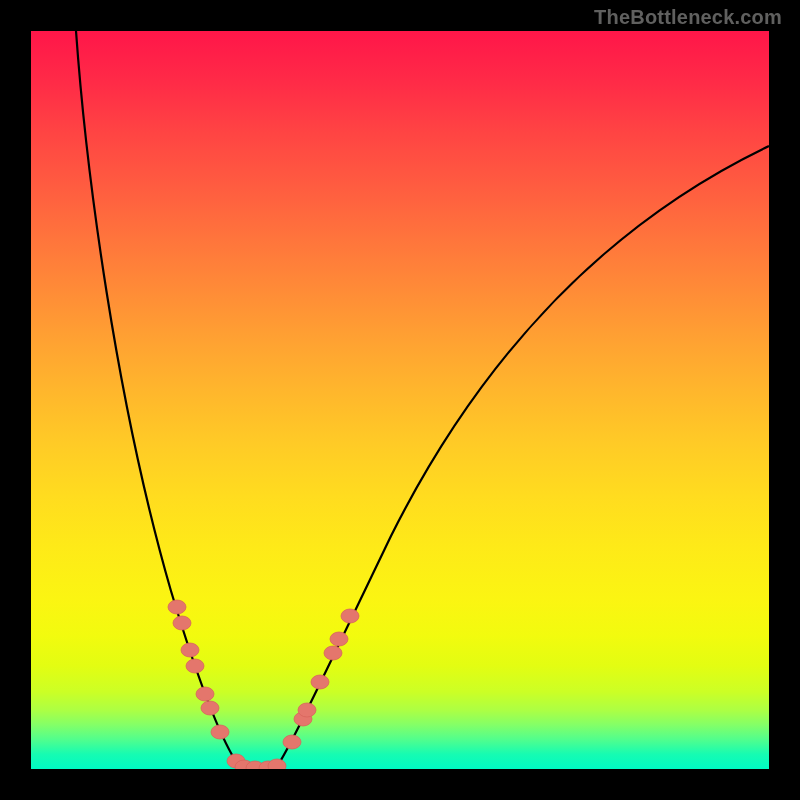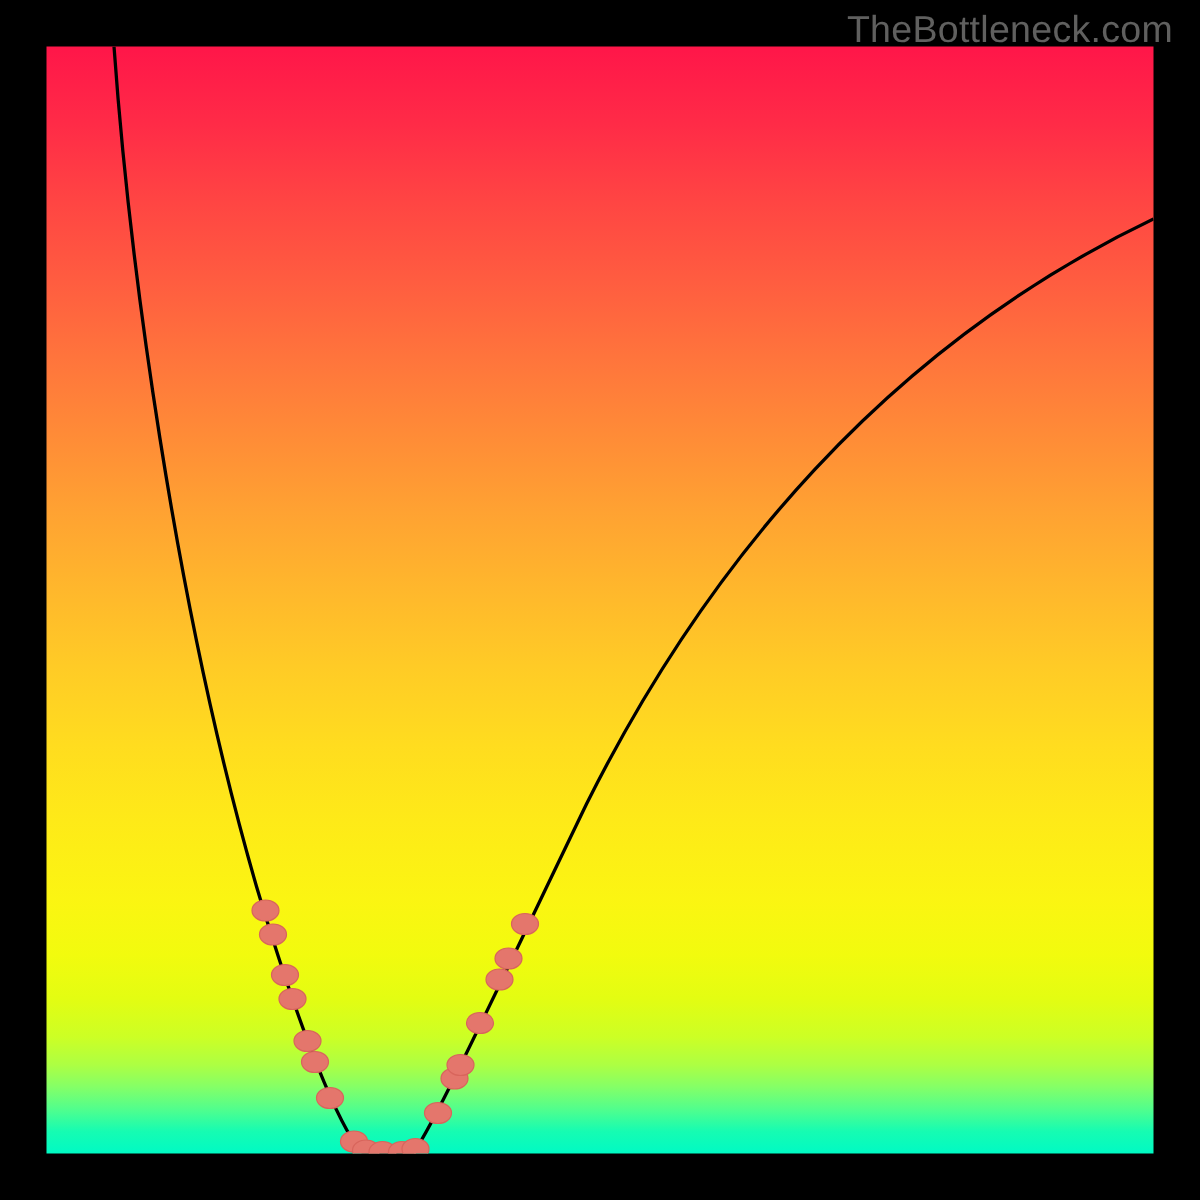--- a/index.html
+++ b/index.html
@@ -48,22 +48,22 @@
       #51fe8d 96%,
       #16fcb2 98%,
       #00fac4 100%
     );
   }
   .watermark {
     position: absolute;
     top: 6px;
     right: 18px;
     color: #60605f;
-    font-size: 25px;
-    font-weight: 400;
+    font-size: 20px;
+    font-weight: 700;
     letter-spacing: 0.2px;
     user-select: none;
   }
   svg.curve {
     position: absolute;
     top: 0;
     left: 0;
     width: 738px;
     height: 738px;
   }

